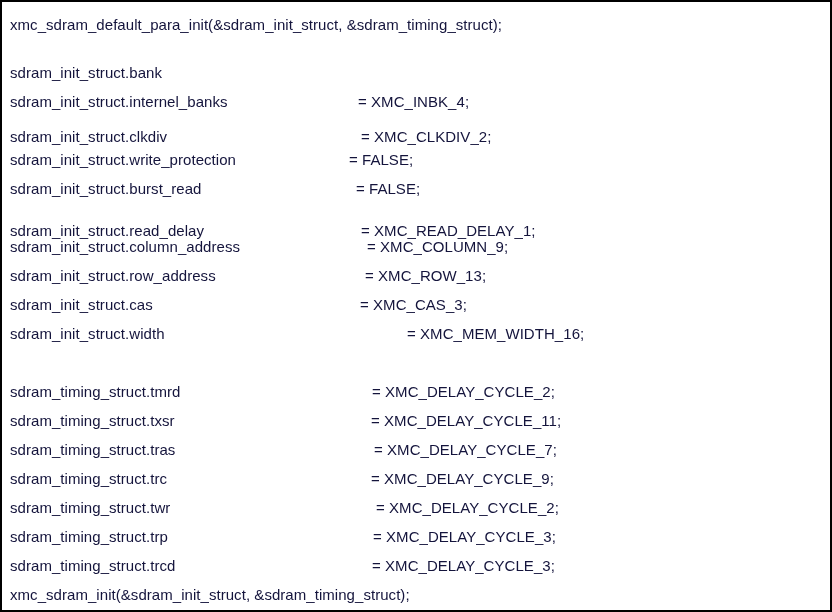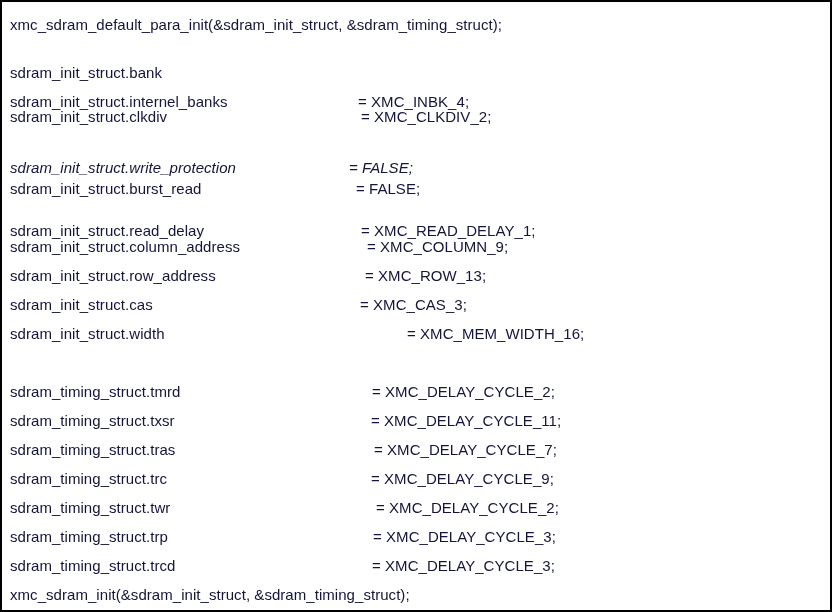--- a/index.html
+++ b/index.html
@@ -69,22 +69,22 @@
 </style>
 </head>
 <body>
 
 <div id="page">
   <div id="code-listing">
       <div class="code-line" style="top: 9px;"><span class="ln-full">xmc_sdram_default_para_init(&amp;sdram_init_struct, &amp;sdram_timing_struct);</span></div>
       <div class="code-line blank-line" style="top: 38px;"></div>
       <div class="code-line" style="top: 57px;"><span class="ln-name">sdram_init_struct.bank</span></div>
       <div class="code-line" style="top: 86px;"><span class="ln-name">sdram_init_struct.internel_banks</span><span class="ln-value" style="left: 356px; text-align: right;">= XMC_INBK_4;</span></div>
-      <div class="code-line" style="top: 101px;"><span class="ln-name">sdram_init_struct.clkdiv</span><span class="ln-value" style="left: 359px;">= XMC_CLKDIV_2;</span></div>
-      <div class="code-line" style="top: 152px; font-style: italic;"><span class="ln-name">sdram_init_struct.write_protection</span><span class="ln-value" style="left: 347px;">= FALSE;</span></div>
+      <div class="code-line" style="top: 121px;"><span class="ln-name">sdram_init_struct.clkdiv</span><span class="ln-value" style="left: 359px;">= XMC_CLKDIV_2;</span></div>
+      <div class="code-line" style="top: 144px;"><span class="ln-name">sdram_init_struct.write_protection</span><span class="ln-value" style="left: 347px;">= FALSE;</span></div>
       <div class="code-line" style="top: 173px;"><span class="ln-name">sdram_init_struct.burst_read</span><span class="ln-value" style="left: 354px;">= FALSE;</span></div>
       <div class="code-line" style="top: 215px;"><span class="ln-name">sdram_init_struct.read_delay</span><span class="ln-value" style="left: 359px;">= XMC_READ_DELAY_1;</span></div>
       <div class="code-line" style="top: 231px;"><span class="ln-name">sdram_init_struct.column_address</span><span class="ln-value" style="left: 365px;">= XMC_COLUMN_9;</span></div>
       <div class="code-line" style="top: 260px;"><span class="ln-name">sdram_init_struct.row_address</span><span class="ln-value" style="left: 363px;">= XMC_ROW_13;</span></div>
       <div class="code-line" style="top: 289px;"><span class="ln-name">sdram_init_struct.cas</span><span class="ln-value" style="left: 358px;">= XMC_CAS_3;</span></div>
       <div class="code-line" style="top: 318px;"><span class="ln-name">sdram_init_struct.width</span><span class="ln-value" style="left: 361px; margin-left: 44px;">= XMC_MEM_WIDTH_16;</span></div>
       <div class="code-line blank-line" style="top: 347px;"></div>
       <div class="code-line" style="top: 376px;"><span class="ln-name">sdram_timing_struct.tmrd</span><span class="ln-value" style="left: 370px;">= XMC_DELAY_CYCLE_2;</span></div>
       <div class="code-line" style="top: 405px;"><span class="ln-name">sdram_timing_struct.txsr</span><span class="ln-value" style="left: 369px;">= XMC_DELAY_CYCLE_11;</span></div>
       <div class="code-line" style="top: 434px;"><span class="ln-name">sdram_timing_struct.tras</span><span class="ln-value" style="left: 372px;">= XMC_DELAY_CYCLE_7;</span></div>

